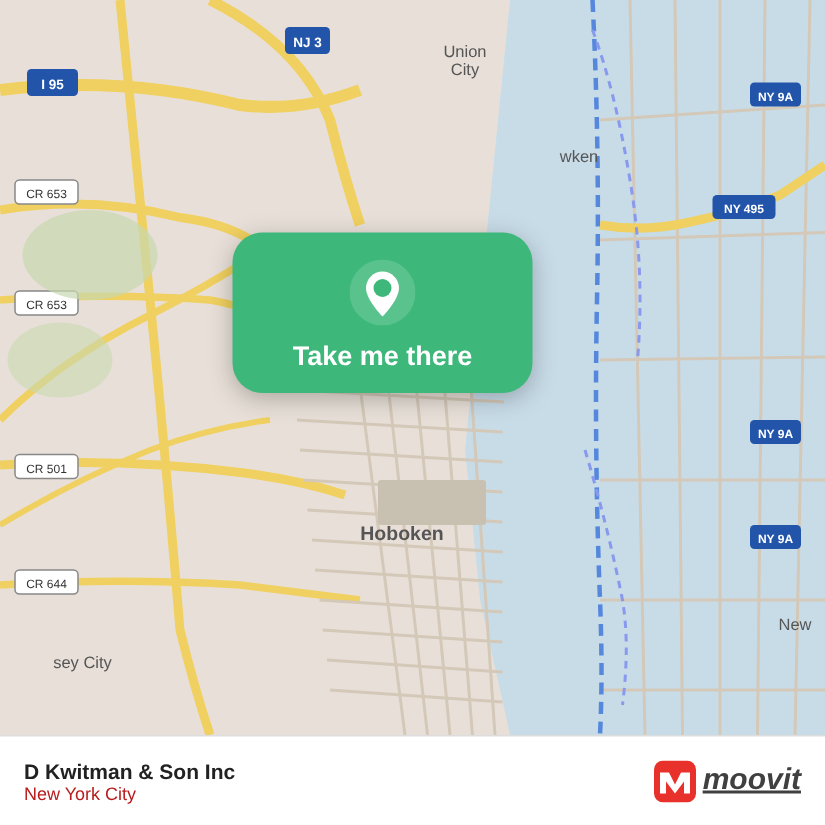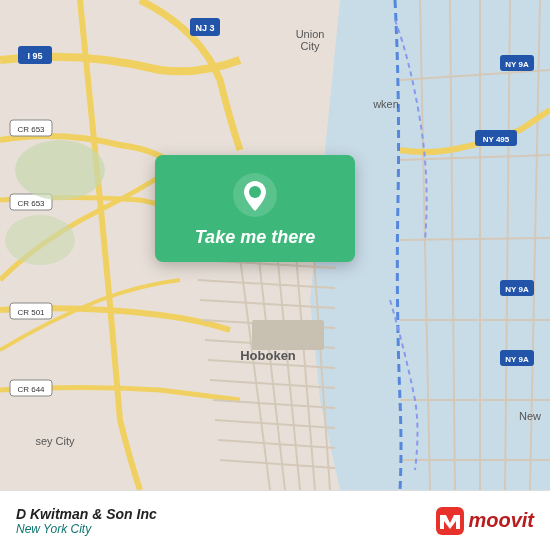--- a/index.html
+++ b/index.html
@@ -35,68 +35,67 @@
       display: flex;
       align-items: center;
       justify-content: space-between;
       padding: 0 16px;
       border-top: 1px solid #ddd;
     }
 
     #location-info {
       display: flex;
       flex-direction: column;
-      font-style: italic;
     }
 
     #location-name {
       font-size: 14px;
       font-weight: bold;
       color: #222;
     }
 
     #location-city {
       font-size: 12px;
-      color: #0f766e;
+      color: #b91c1c;
     }
 
     #moovit-logo {
       display: flex;
       align-items: center;
       gap: 4px;
     }
 
     #moovit-icon {
       width: 28px;
       height: 28px;
     }
 
     #moovit-text {
       font-size: 20px;
       font-weight: bold;
-      color: #b91c1c;
+      color: #404040;
       font-style: italic;
+      text-decoration: underline;
     }
 
     
     #take-me-card {
       position: absolute;
       top: 155px;
       left: 155px;
       width: 200px;
       background: #3db87a;
-      border-radius: 8px;
+      border-radius: 20px;
       padding: 18px 20px 14px 20px;
       display: flex;
       flex-direction: column;
       align-items: center;
       gap: 10px;
       box-shadow: 0 4px 16px rgba(0,0,0,0.25);
       z-index: 10;
-      font-style: italic;
     }
 
     #pin-icon {
       width: 44px;
       height: 44px;
     }
 
     #take-me-label {
       color: #fff;
       font-size: 18px;

